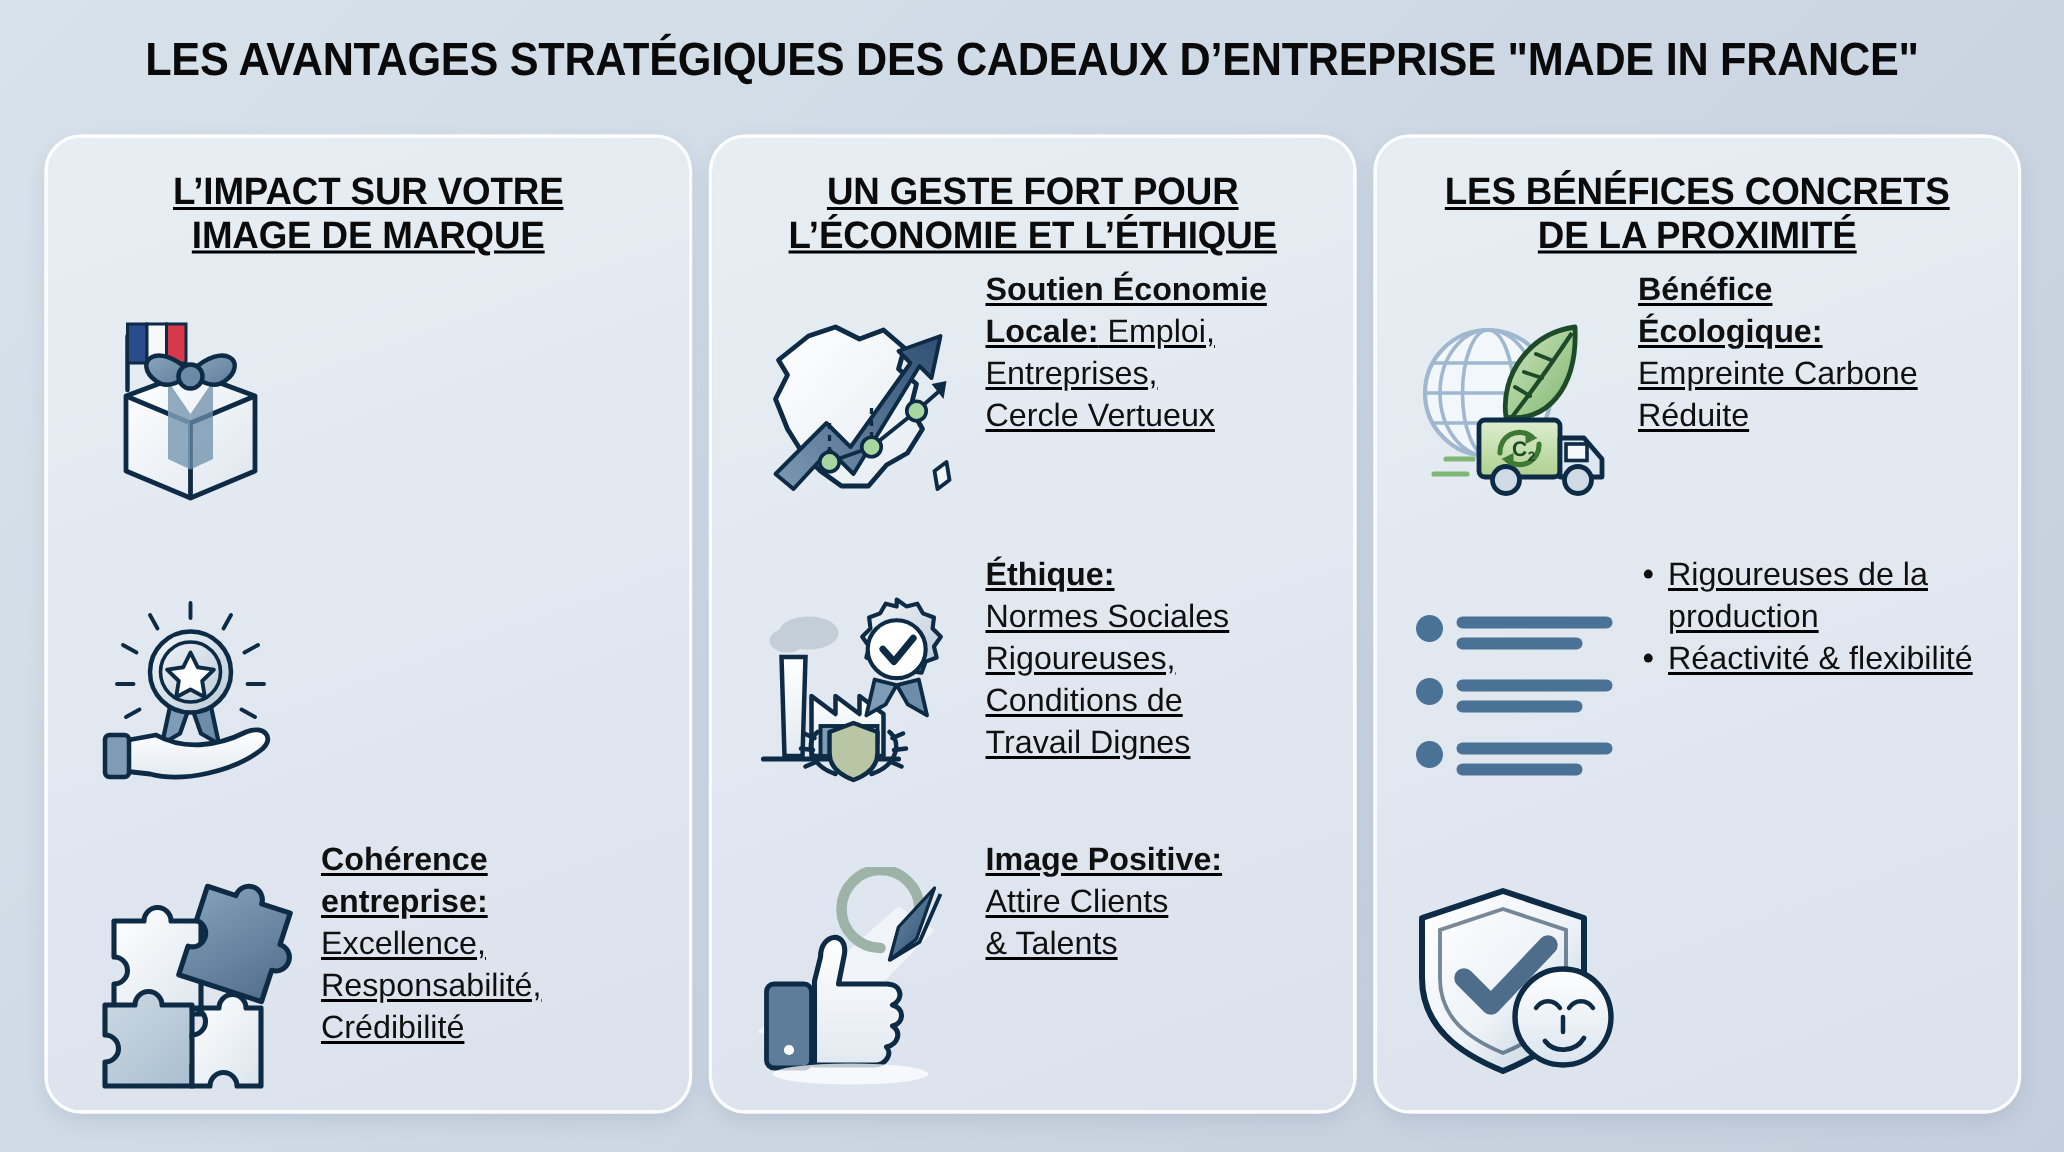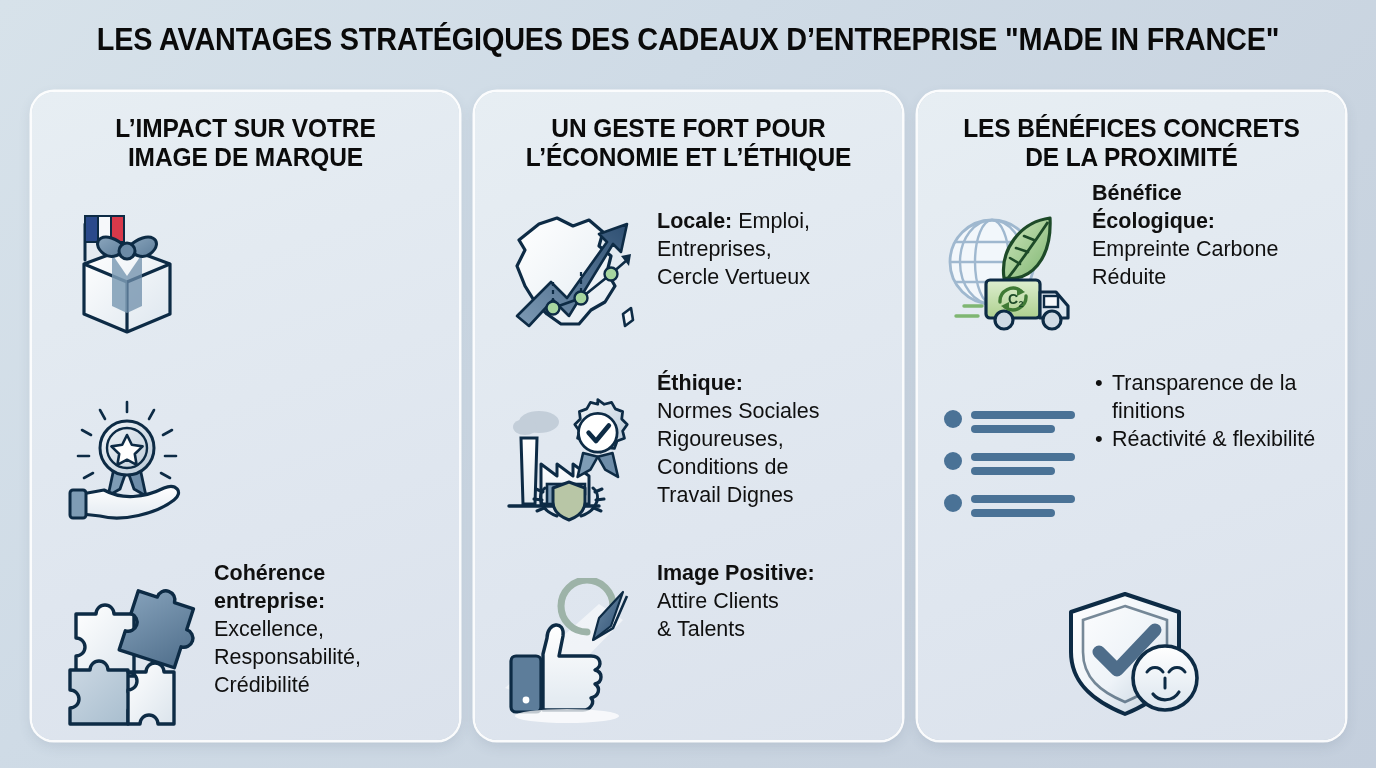--- a/index.html
+++ b/index.html
@@ -13,21 +13,21 @@
   .title{
     position:absolute;left:0;top:22px;width:1376px;text-align:center;
     font-family:"Liberation Sans Narrow","Liberation Sans",sans-serif;
     font-weight:bold;font-size:31px;letter-spacing:-0.2px;
     color:#0a0a0a;transform:scaleX(0.93);transform-origin:50% 50%;
     white-space:nowrap;
   }
 
   .cards{
     position:absolute;left:32px;top:92px;width:1313px;height:648px;
-    display:flex;gap:16px;
+    display:flex;gap:16px;text-decoration:underline;
   }
   .card{
     flex:1 1 0;
     border-radius:22px;
     background:linear-gradient(160deg,#e7eef3 0%,#e3eaf1 30%,#dfe6ef 65%,#dbe2ec 100%);
     box-shadow:0 0 0 2.5px rgba(255,255,255,0.92), 0 5px 14px rgba(70,90,115,0.16);
     padding:22px 16px 10px 16px;
     box-sizing:border-box;
     display:flex;flex-direction:column;
     position:relative;
@@ -38,21 +38,21 @@
     font-weight:bold;font-size:25.5px;line-height:1.14;
     color:#0b0b0b;letter-spacing:-0.1px;
     margin-bottom:6px;
     transform:scaleX(0.96);
   }
 
   .rows{flex:1;display:flex;flex-direction:column;justify-content:flex-start;}
   .row{display:flex;align-items:flex-start;gap:8px;}
   .r1{height:190px;}
   .r2{height:190px;}
-  .r3{height:190px;justify-content:center;}
+  .r3{height:190px;}
 
   .icon-cell{
     width:158px;min-width:158px;
     display:flex;align-items:center;justify-content:center;
     height:100%;
   }
   .icon-cell.small{width:150px;min-width:150px;}
   .text-cell{
     flex:1;
     display:flex;align-items:center;
@@ -238,21 +238,21 @@
               <circle cx="86" cy="100" r="6.5" fill="#a7d6a0" stroke="#0d2b45" stroke-width="2.4"></circle>
               <circle cx="116" cy="76" r="6.5" fill="#a7d6a0" stroke="#0d2b45" stroke-width="2.4"></circle>
               <g stroke="#0d2b45" stroke-width="2.2" stroke-dasharray="4 4">
                 <path d="M58 104 L58 84"></path>
                   <path d="M86 94 L86 74"></path>
               </g>
             </svg>
           </div>
           <div class="text-cell">
             <p>
-              <br>
+              <b>Soutien Économie</b><br>
               <b>Locale:</b><span> Emploi,</span><br>
               <span>Entreprises,</span><br>
               <span>Cercle Vertueux</span>
             </p>
           </div>
         </div>
 
         <div class="row r2">
           <div class="icon-cell">
             <svg width="150" height="150" viewBox="0 0 150 150">
@@ -413,21 +413,21 @@
                 <rect x="36" y="50" width="104" height="8" rx="4"></rect>
                 <rect x="36" y="64" width="84" height="8" rx="4"></rect>
                 <circle cx="18" cy="100" r="9"></circle>
                 <rect x="36" y="92" width="104" height="8" rx="4"></rect>
                 <rect x="36" y="106" width="84" height="8" rx="4"></rect>
               </g>
             </svg>
           </div>
           <div class="text-cell">
             <ul class="bullets">
-              <li>Transparence de la finitions</li>
+              <li>Rigoureuses de la production</li>
               <li>Réactivité &amp; flexibilité</li>
             </ul>
           </div>
         </div>
 
         <div class="row r3">
           <div class="icon-cell small">
             <svg width="150" height="150" viewBox="0 0 150 150">
               <defs>
                 <linearGradient id="shG" x1="0" y1="0" x2="1" y2="1">

